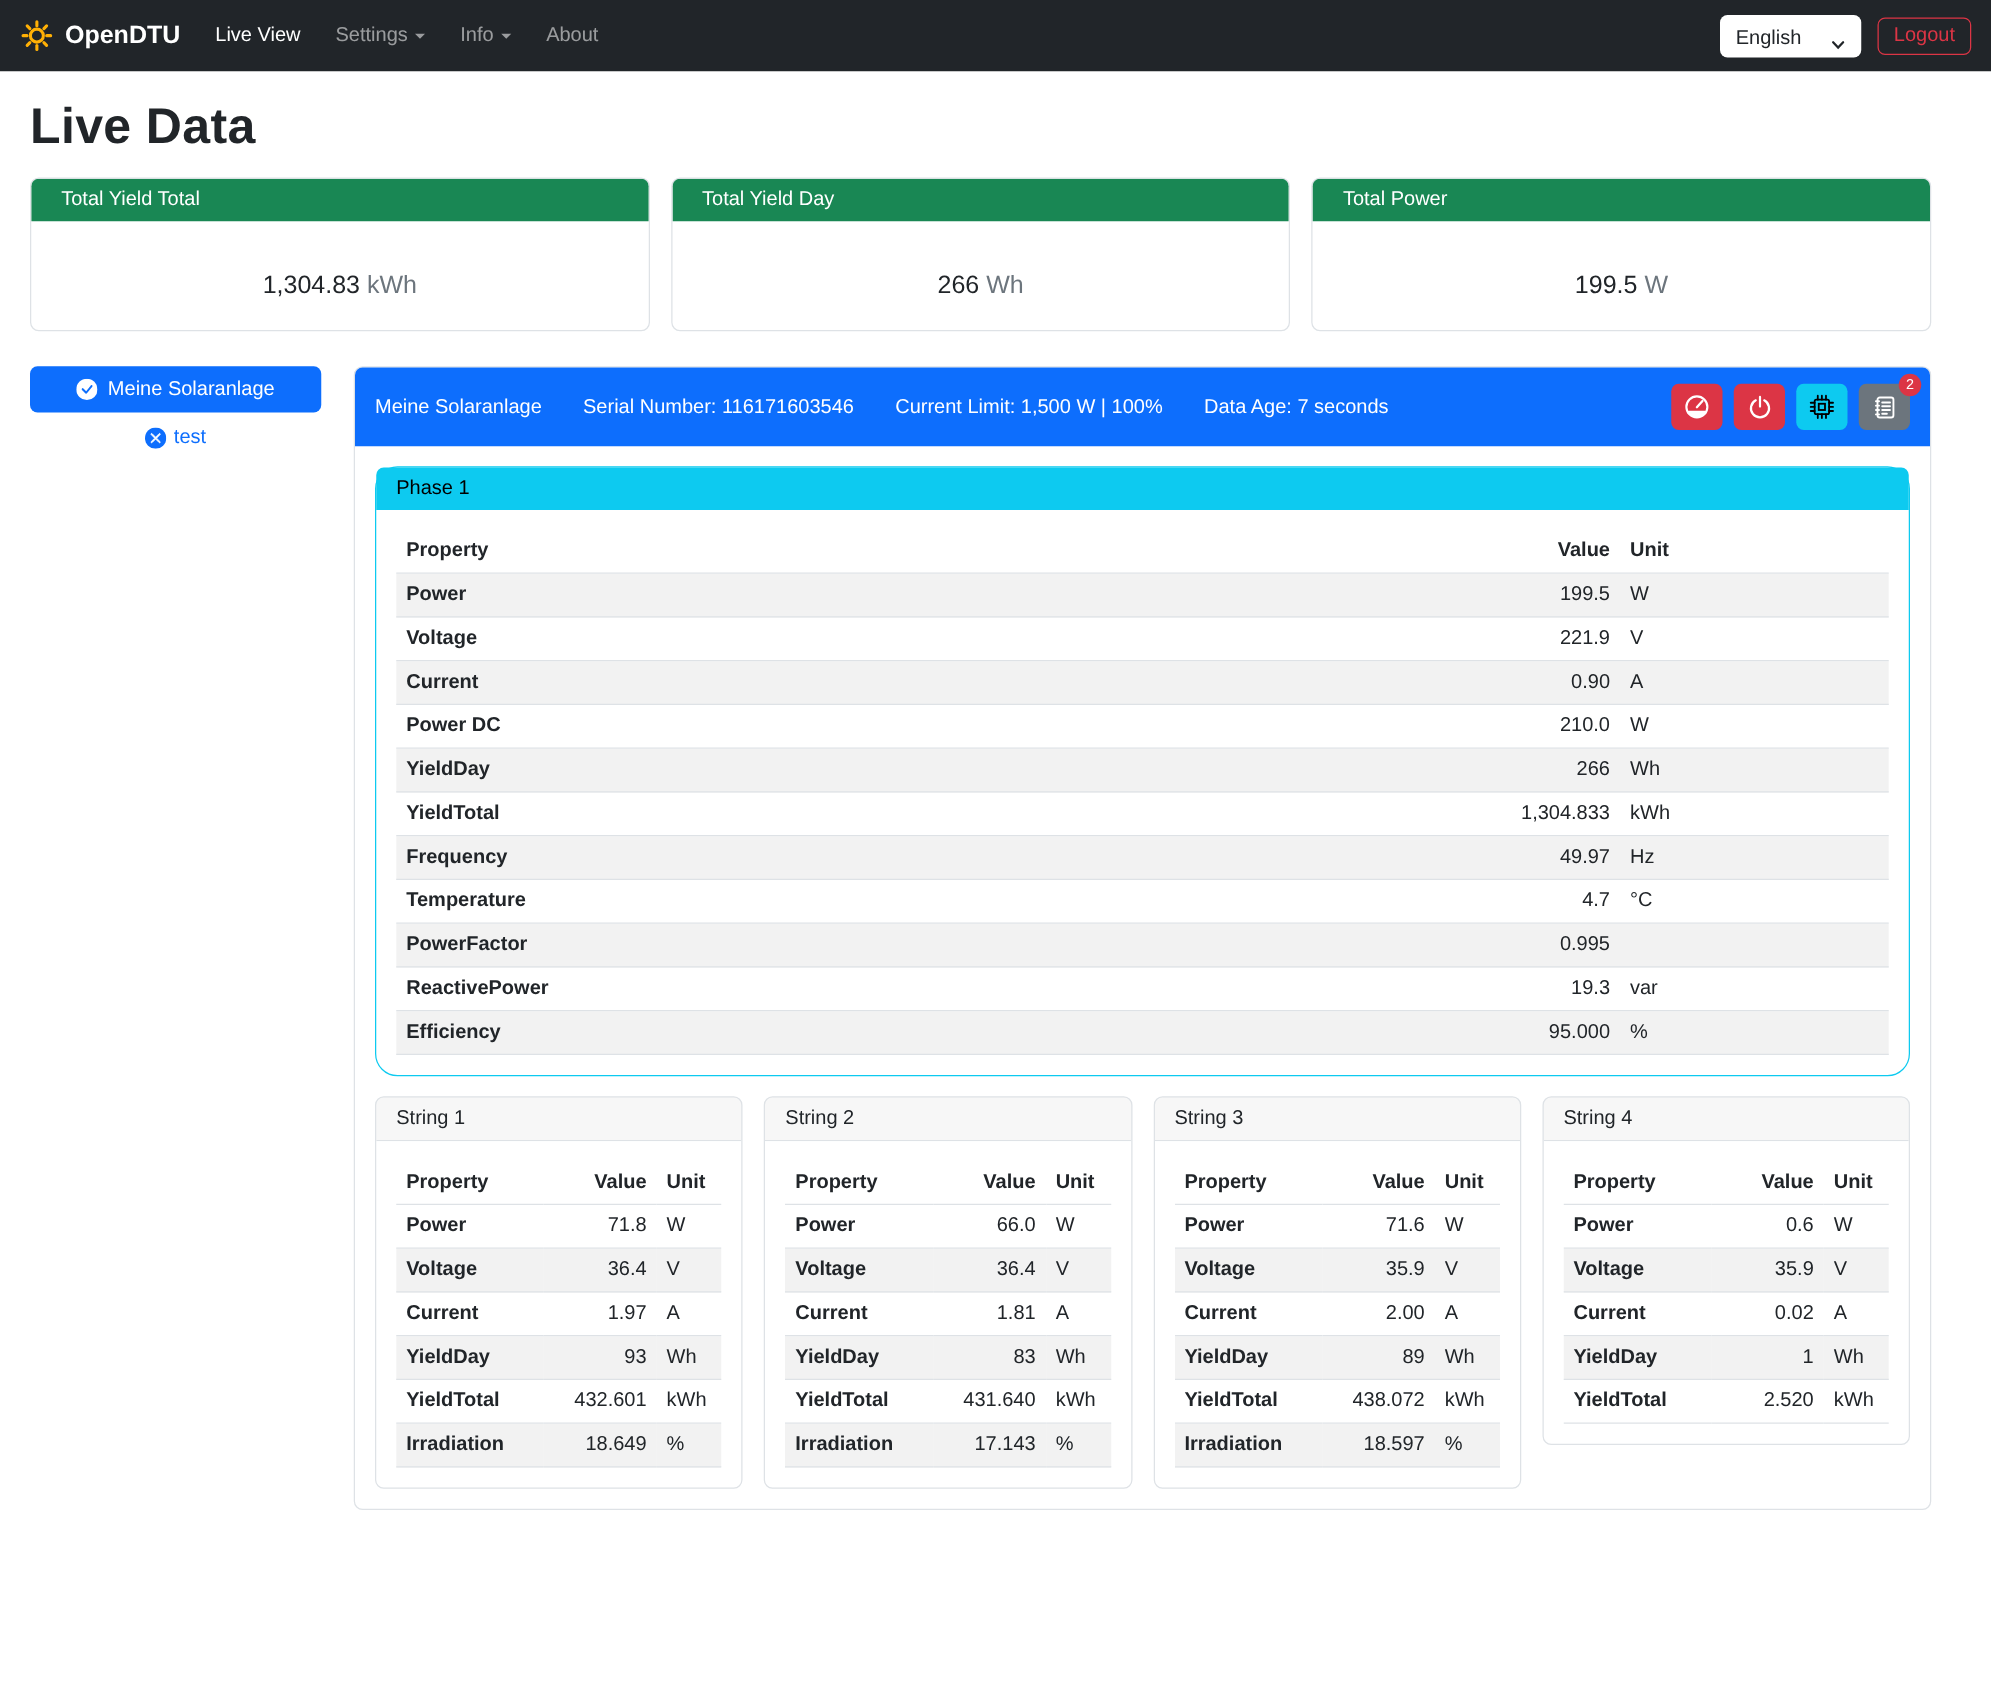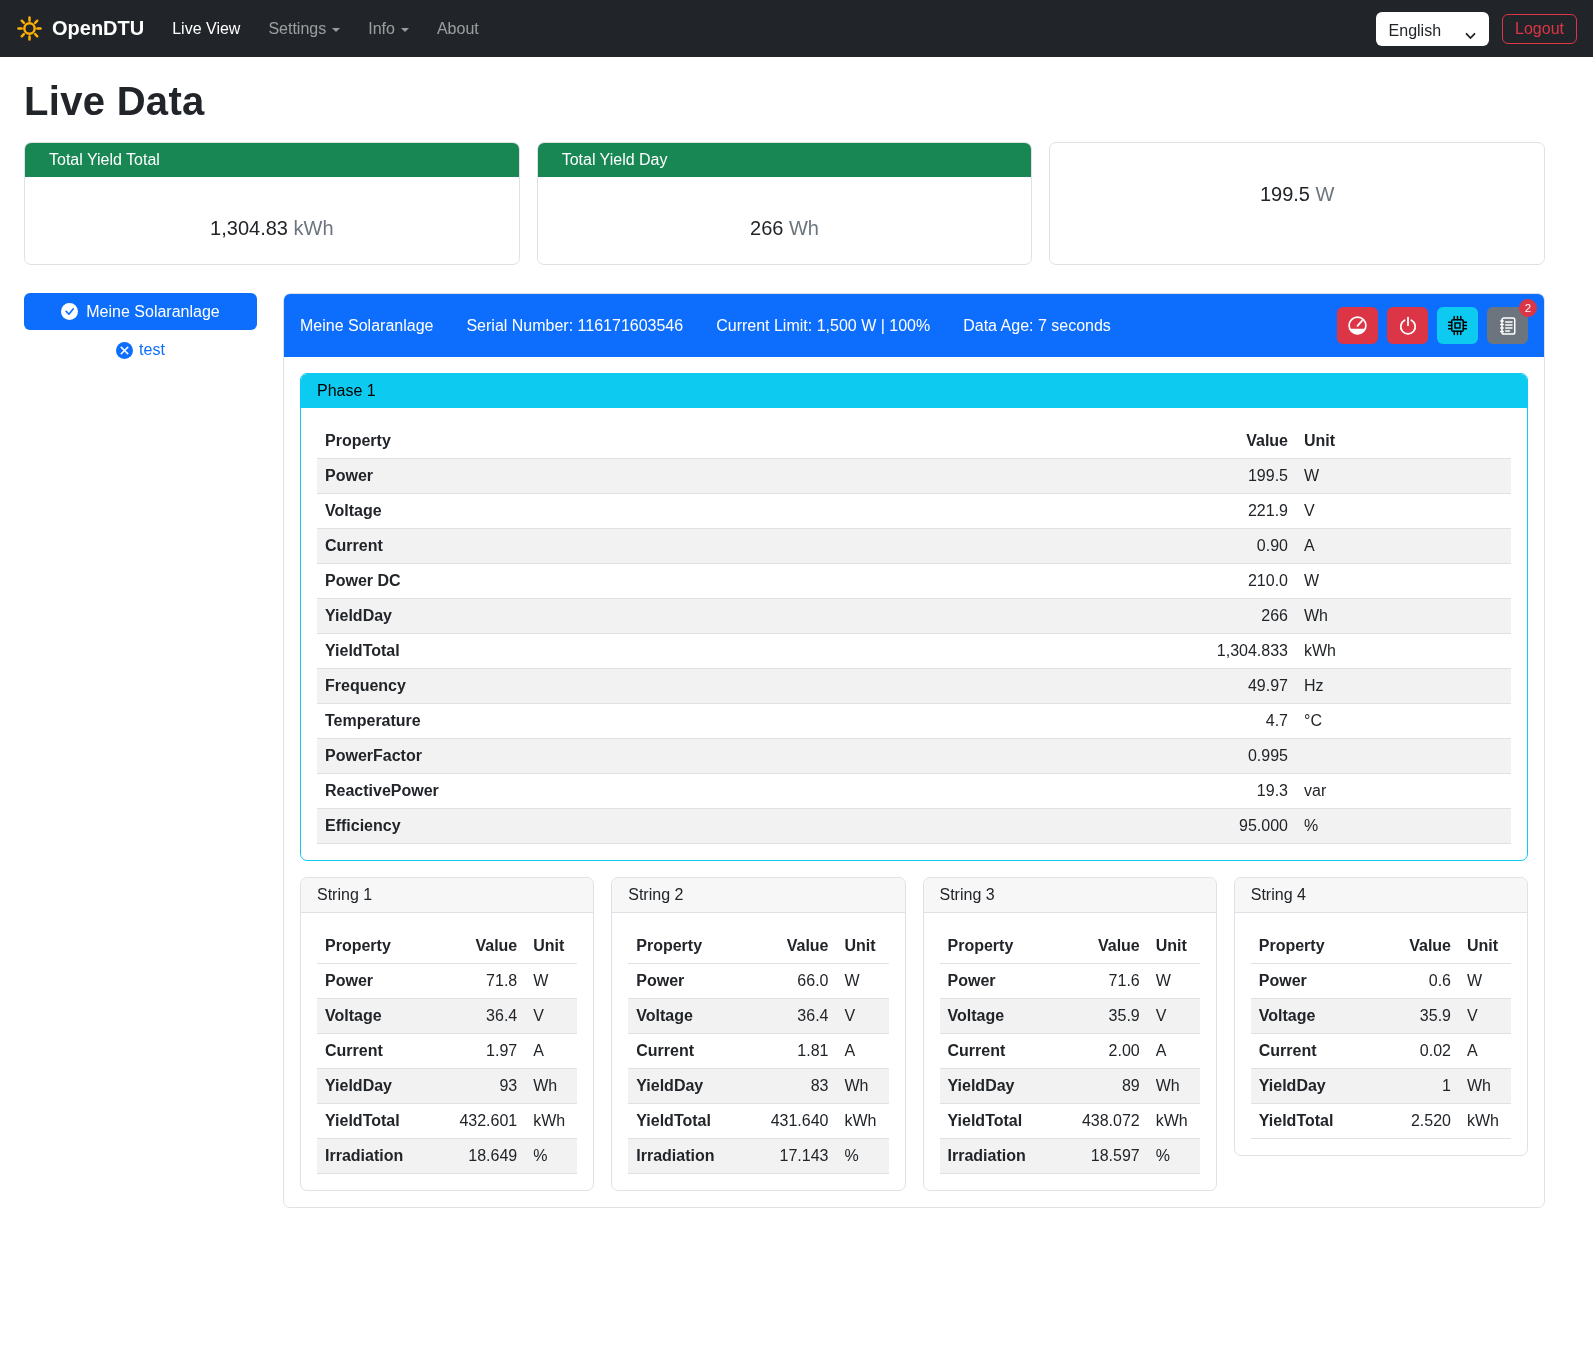--- a/index.html
+++ b/index.html
@@ -62,21 +62,21 @@
   .icon-btn{width:41px; height:37px; border:none; border-radius:6px; position:relative;
     display:flex; align-items:center; justify-content:center; cursor:pointer; padding:0;}
   .btn-danger{background:var(--danger);}
   .btn-info{background:var(--info);}
   .btn-secondary{background:var(--secondary);}
   .badge-count{position:absolute; top:-8px; right:-9px; background:var(--danger); color:#fff;
     border-radius:50%; min-width:18px; height:18px; line-height:18px; font-size:11.5px;
     text-align:center; padding:0 2px;}
 
   .inverter-body{padding:16px;}
-  .phase-card{border:1px solid var(--info); border-radius:7px;}
+  .phase-card{border:1px solid var(--info); border-radius:18px;}
   .phase-header{background:var(--info); color:#000; padding:8px 16px; border-radius:6px 6px 0 0;}
   .phase-body{padding:16px 16px 0;}
 
   table.data-table{width:100%; border-collapse:collapse; margin-bottom:16px;}
   .data-table th,.data-table td{padding:8px; border-bottom:1px solid var(--border);
     text-align:left; font-weight:400; vertical-align:middle;}
   .data-table thead th{font-weight:700;}
   .data-table tbody th{font-weight:700;}
   .data-table .col-val{text-align:right;}
   .stripe-odd tbody tr:nth-child(odd){background:var(--stripe);}
@@ -146,20 +146,21 @@
       </div>
     </div>
     <div class="card">
       <div class="card-header-green">Total Yield Day</div>
       <div class="summary-body">
         <span>266</span>
         <span class="summary-unit">Wh</span>
       </div>
     </div>
     <div class="card">
+      <div class="card-header-green">Total Power</div>
       <div class="summary-body">
         <span>199.5</span>
         <span class="summary-unit">W</span>
       </div>
     </div>
   </div>
 
   <div class="main-row">
     <aside class="sidebar">
       <button class="inv-btn">

